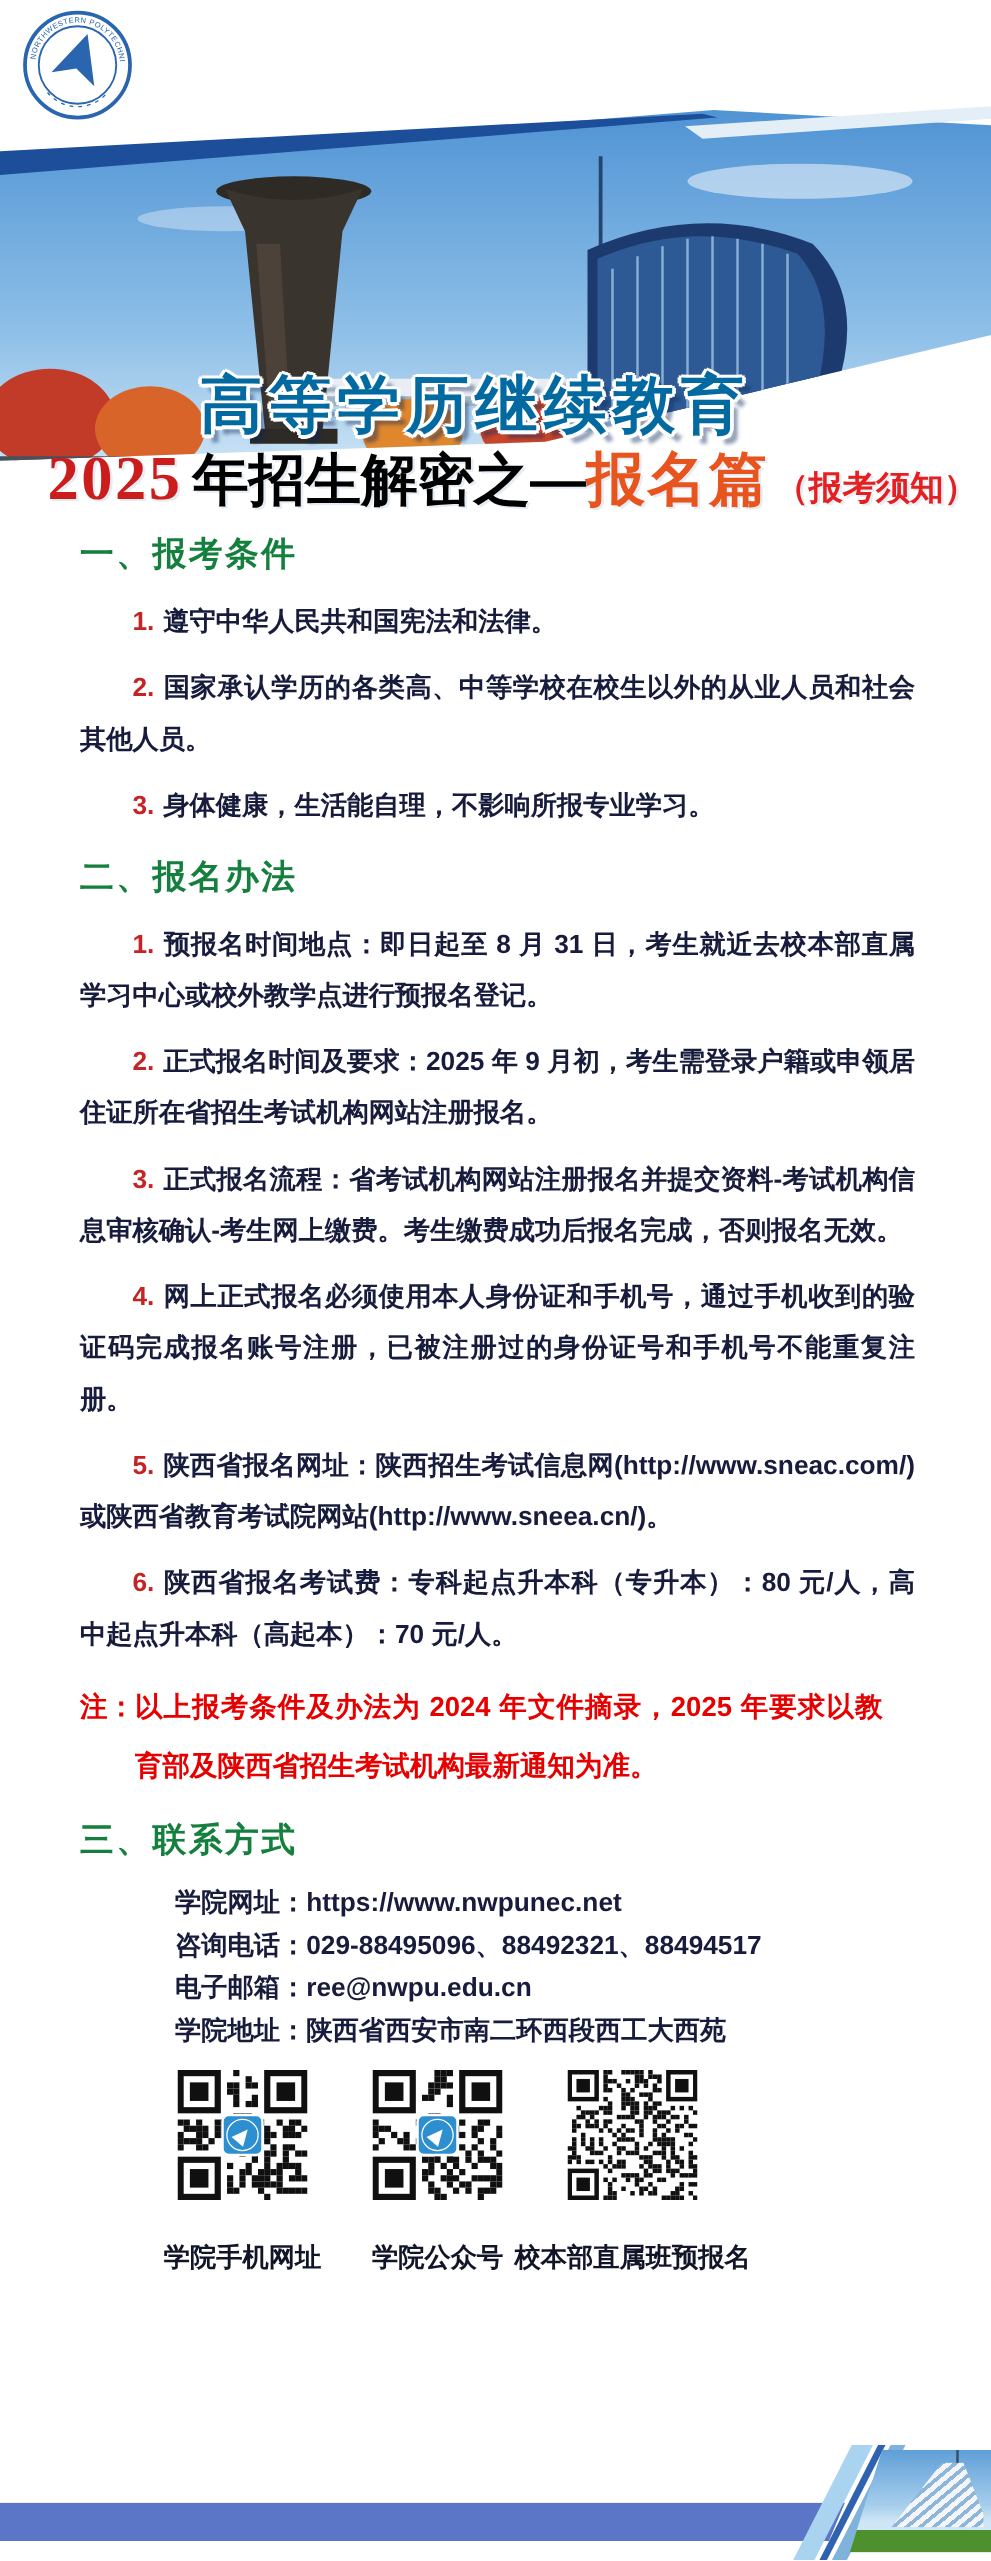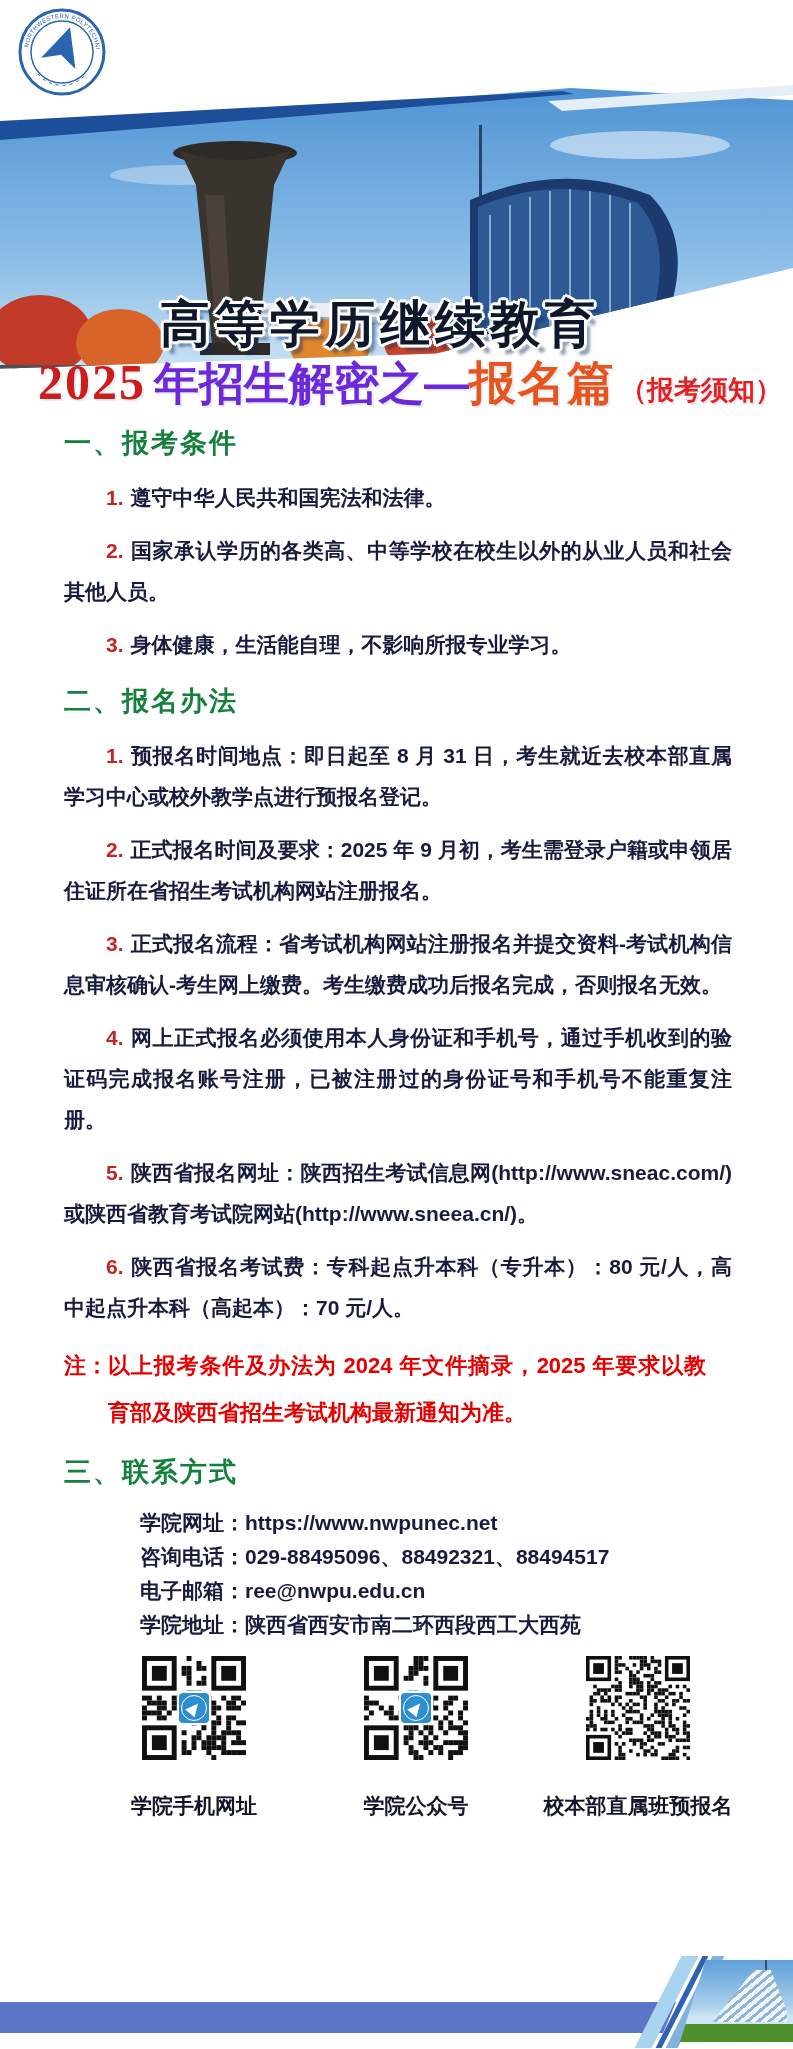--- a/index.html
+++ b/index.html
@@ -15,49 +15,49 @@
   .uni-cn{font-size:40px;font-weight:900;color:#1d5cab;letter-spacing:7px;
           font-family:"Liberation Serif","DejaVu Serif",serif;font-style:italic;}
   .uni-en{margin-top:6px;font-size:10.5px;font-weight:bold;color:#1d5cab;letter-spacing:1.1px;
           font-family:"Liberation Serif","DejaVu Serif",serif;}
   
   .banner{position:absolute;left:0;top:85px;width:793px;height:305px;
     clip-path:polygon(0 16%,72% 1%,100% 5%,100% 60%,55% 88%,0 93%);}
   .banner svg{display:block;}
   .deco-stripes{position:absolute;left:0;top:85px;width:793px;height:60px;pointer-events:none;}
   .main-title{position:absolute;left:0;top:291px;width:760px;text-align:center;
-    font-size:50px;font-weight:900;letter-spacing:5px;color:#0f172a;white-space:nowrap;
+    font-size:50px;font-weight:900;letter-spacing:5px;color:#0369a1;white-space:nowrap;
     text-shadow:3px 0 0 #fff,-3px 0 0 #fff,0 3px 0 #fff,0 -3px 0 #fff,
                 2px 2px 0 #fff,-2px -2px 0 #fff,2px -2px 0 #fff,-2px 2px 0 #fff,
                 6px 6px 3px rgba(10,40,90,.45);}
   
   .subtitle{position:absolute;left:38px;top:352px;white-space:nowrap;
     display:flex;align-items:baseline;text-shadow:2px 2px 0 rgba(180,200,220,.35);}
   .st-year{font-family:"Liberation Serif","DejaVu Serif",serif;font-weight:bold;
     font-size:50px;color:#cc1d1d;letter-spacing:2px;margin-right:8px;}
-  .st-mid{font-size:45px;font-weight:900;color:#6d28d9;}
+  .st-mid{font-size:45px;font-weight:900;color:#000000;}
   .st-hi{font-size:47px;font-weight:900;color:#e8541e;letter-spacing:2px;}
   .st-paren{font-size:27px;font-weight:700;color:#e42020;margin-left:4px;}
   
   .content{position:absolute;left:64px;top:425px;width:668px;color:#171c3c;}
   h2.sec{margin:18px 0 16px 0;font-size:27px;font-weight:900;color:#15803d;letter-spacing:2px;}
   h2.sec:first-child{margin-top:0;}
   .content p.item{margin:0 0 12px 0;font-size:21px;font-weight:bold;line-height:41px;
     text-indent:2em;text-align:justify;}
   .num{color:#c42424;margin-right:7px;}
   
   .note{display:flex;margin-top:14px;color:#e60000;font-weight:900;font-size:22px;line-height:47px;}
   .note-label{white-space:nowrap;}
   .note-text{width:598px;text-align:justify;}
   
   .contact{margin-left:76px;margin-top:14px;}
   .c-row{font-size:21px;font-weight:bold;line-height:34px;color:#171c3c;}
   .c-label{color:#171c3c;}
   
-  .qr-row{display:flex;margin-left:70px;margin-top:14px;gap:102px;}
+  .qr-row{display:flex;margin-left:70px;margin-top:14px;gap:36px;}
   .qr-item{display:flex;flex-direction:column;align-items:center;width:120px;}
   .qr-box{position:relative;width:104px;height:104px;background:#fff;}
   .qr-box svg{display:block;width:104px;height:104px;}
   .qr-logo{position:absolute;left:35px;top:35px;width:34px;height:34px;border-radius:6px;
     background:#2e8fd0;border:2px solid #fff;box-sizing:border-box;
     display:flex;align-items:center;justify-content:center;}
   .qr-logo .ring{width:24px;height:24px;border-radius:50%;border:1.5px solid #fff;
     display:flex;align-items:center;justify-content:center;}
   .qr-logo .plane{width:0;height:0;border-left:6px solid transparent;
     border-right:6px solid transparent;border-bottom:13px solid #fff;

